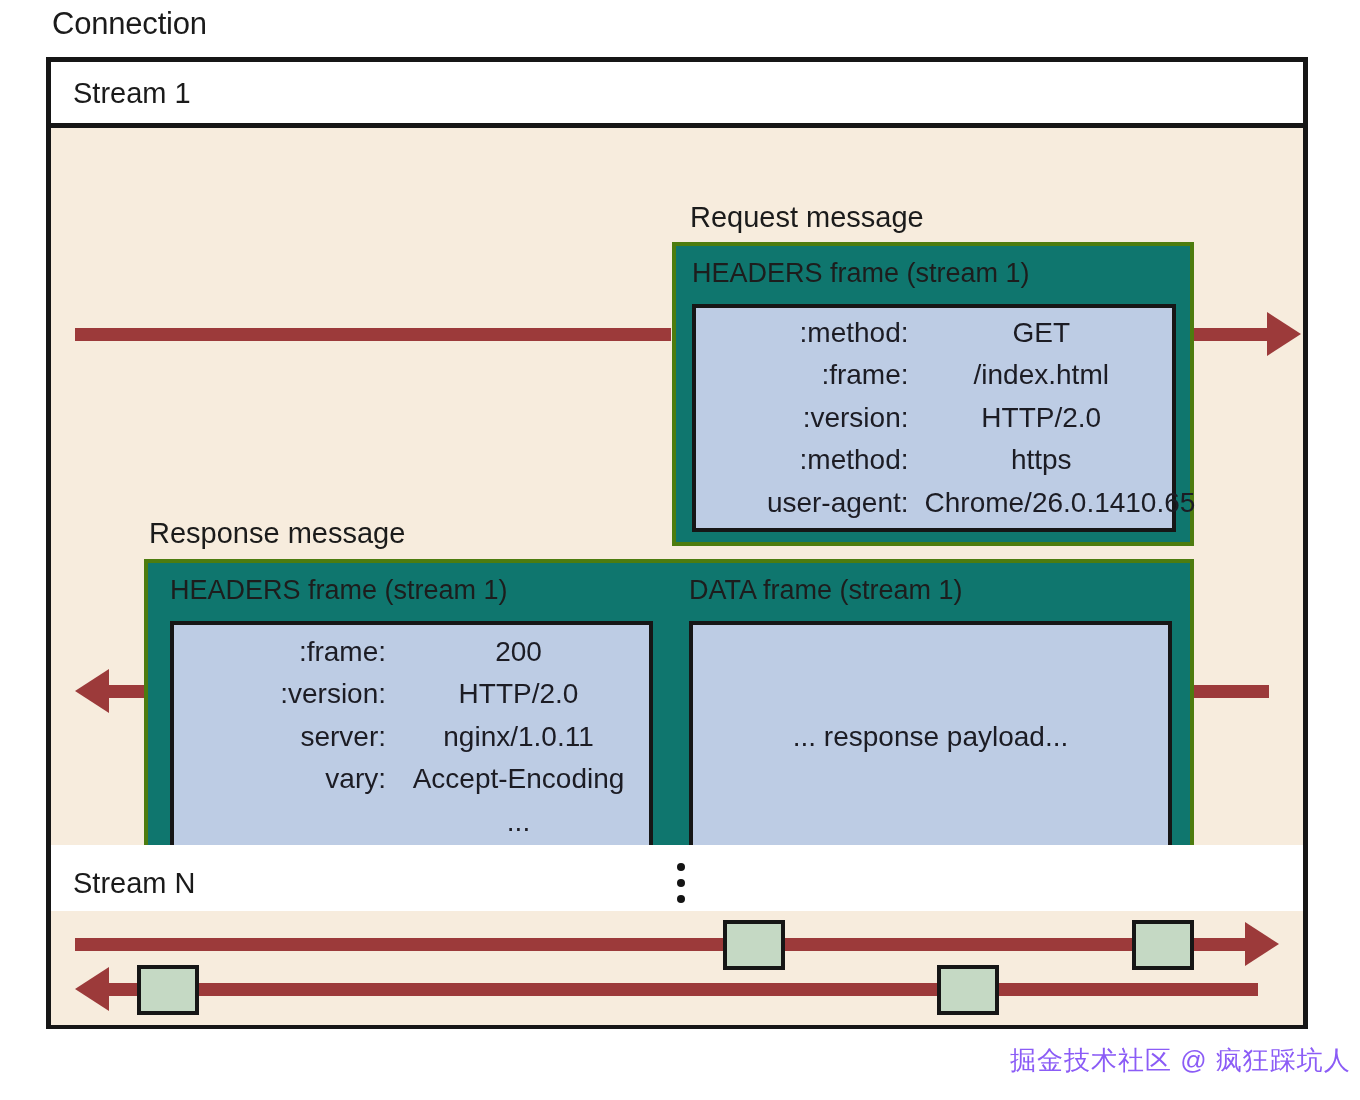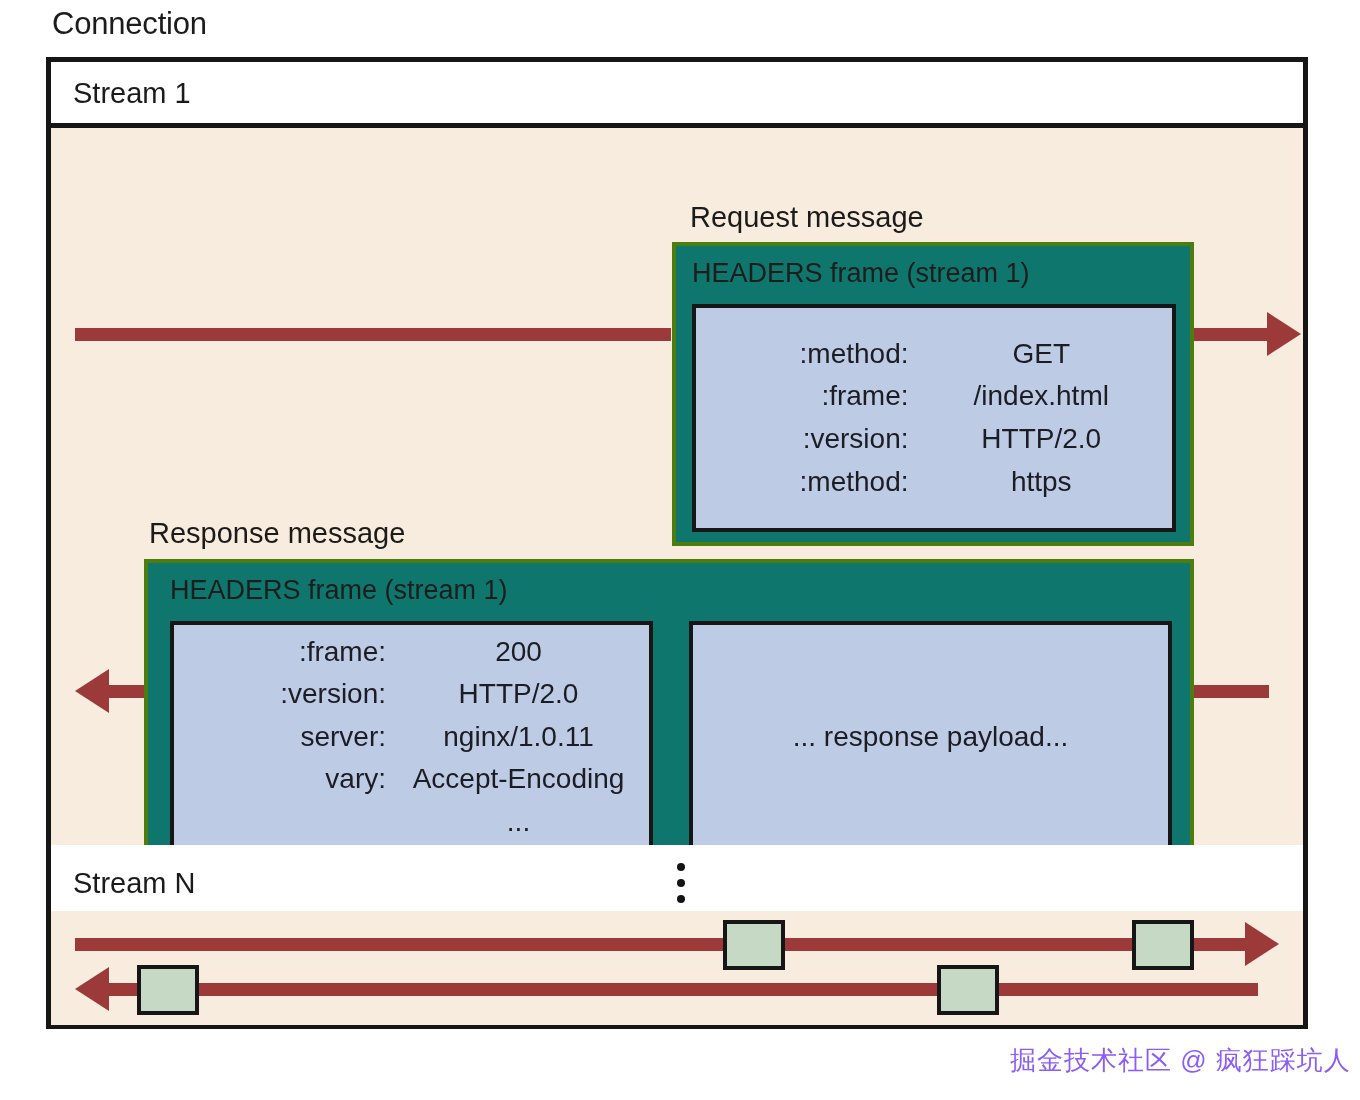--- a/index.html
+++ b/index.html
@@ -219,20 +219,24 @@
               <span class="kv-val">/index.html</span>
             </div>
             <div class="kv-row">
               <span class="kv-key">:version:</span>
               <span class="kv-val">HTTP/2.0</span>
             </div>
             <div class="kv-row">
               <span class="kv-key">:method:</span>
               <span class="kv-val">https</span>
             </div>
+            <div class="kv-row">
+              <span class="kv-key">user-agent:</span>
+              <span class="kv-val">Chrome/26.0.1410.65</span>
+            </div>
           </div>
         </div>
       </div>
 
       <div class="arrow-head left" style="left:24px; top:541px;"></div>
       <div class="arrow-line" style="left:57px; top:557px; width:36px;"></div>
       <div class="arrow-line" style="left:1143px; top:557px; width:75px;"></div>
 
       <div class="msg-caption" style="left:98px; top:389px;">Response message</div>
 
@@ -258,20 +262,21 @@
               <span class="kv-key">vary:</span>
               <span class="kv-val">Accept-Encoding</span>
             </div>
             <div class="kv-row ellipsis">
               <span class="kv-key"></span>
               <span class="kv-val">...</span>
             </div>
           </div>
         </div>
 
+        <div class="frame-title" style="left:541px; top:12px;">DATA frame (stream 1)</div>
 
         <div class="payload" style="left:541px; top:58px; width:483px; height:232px;">
           <div class="payload-centered">... response payload...</div>
         </div>
       </div>
 
     </div>
 
     <div class="stream-band sn">
       <div class="stream-band-label">Stream N</div>

